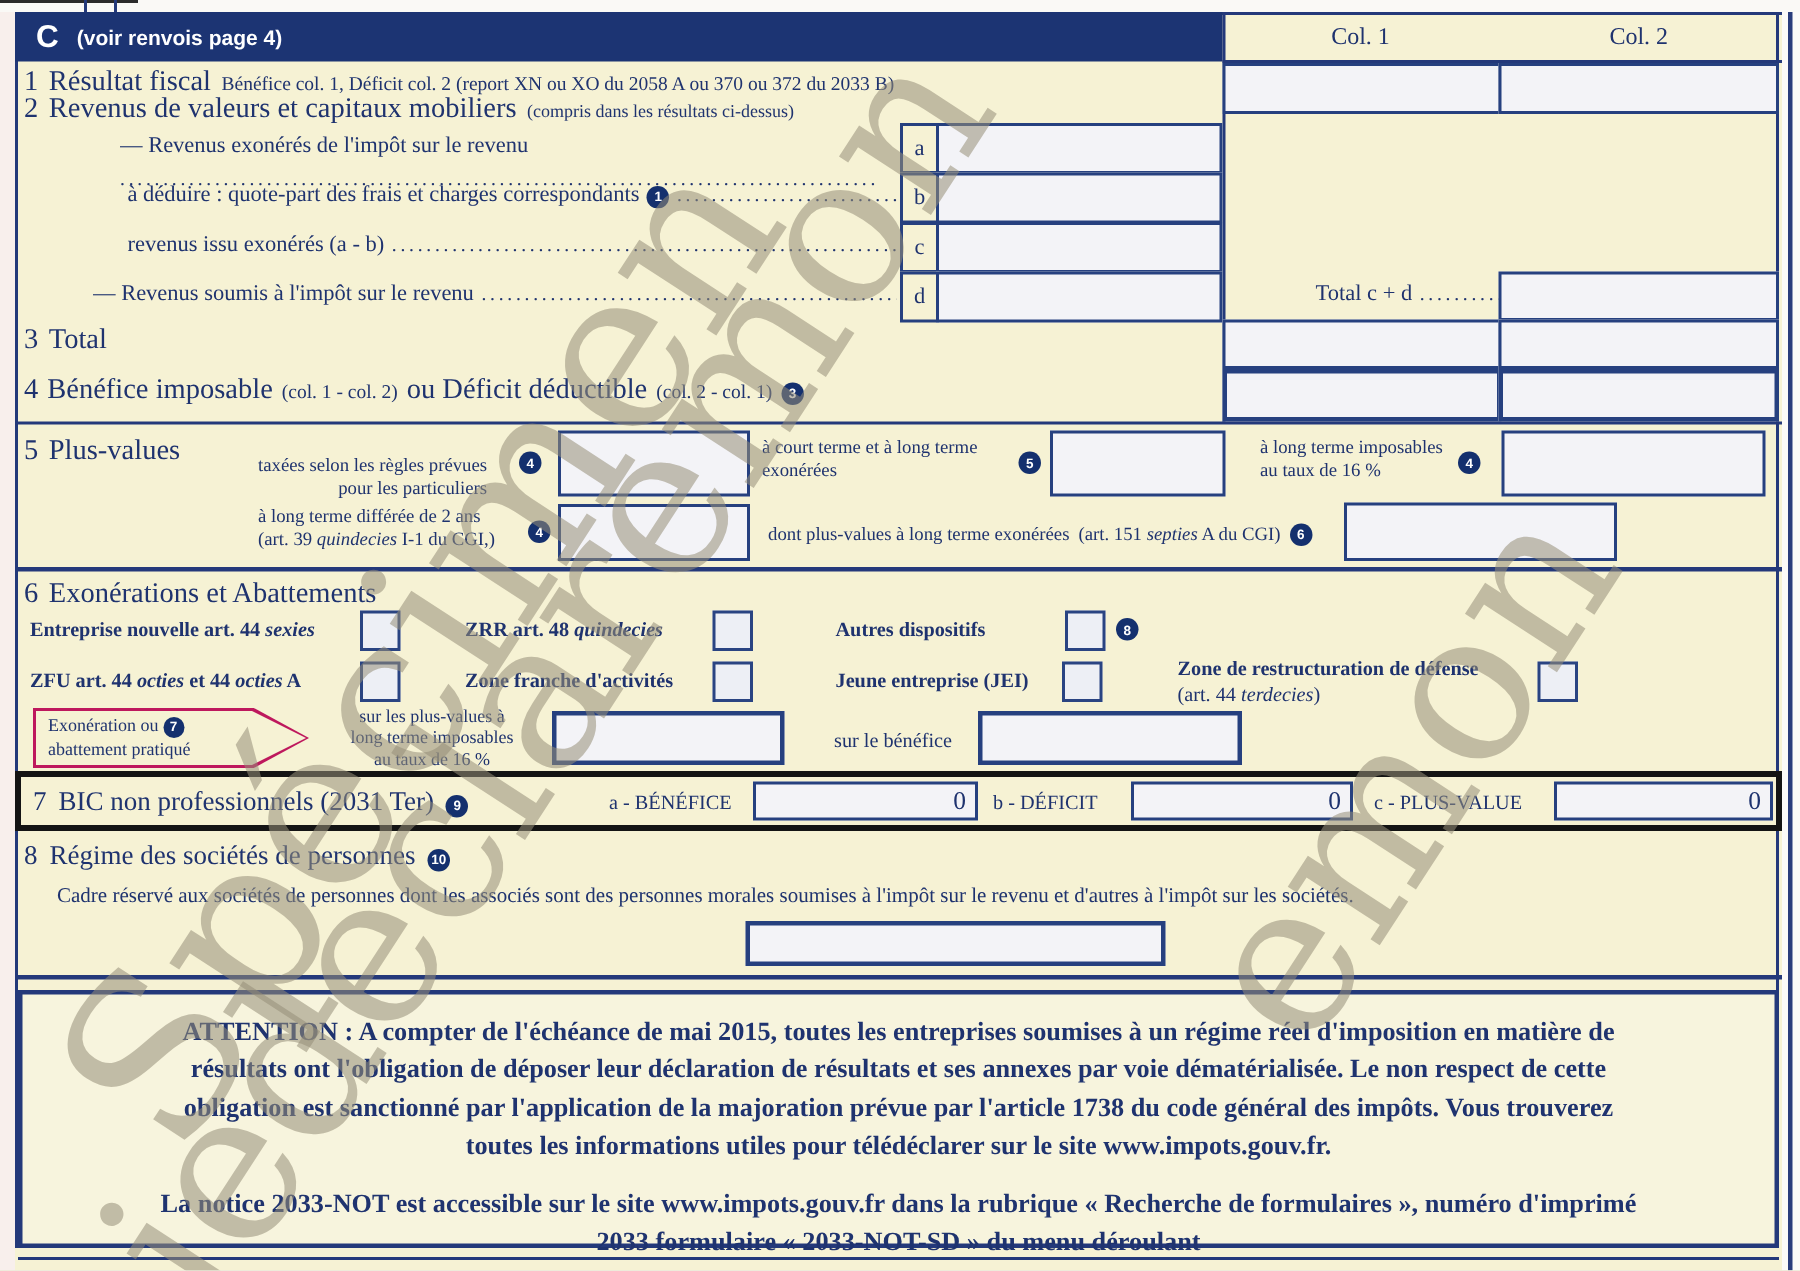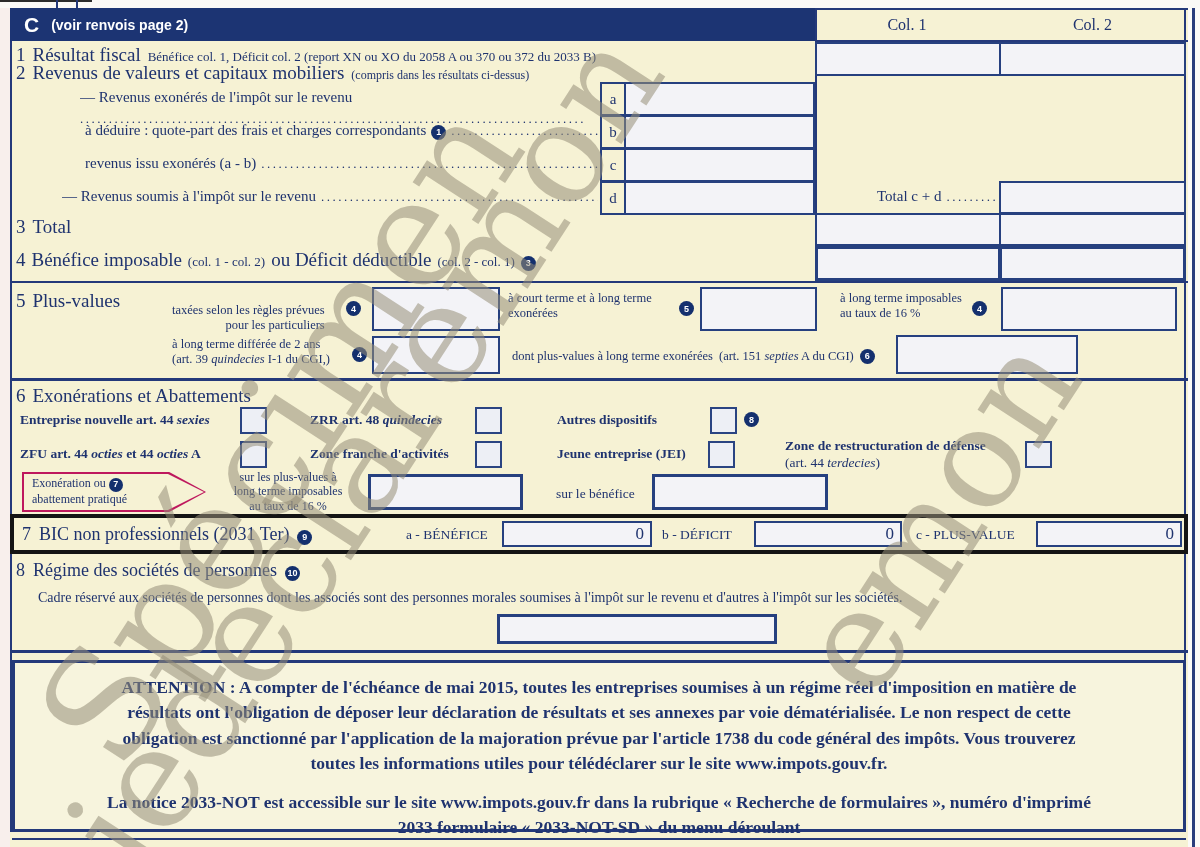--- a/index.html
+++ b/index.html
@@ -50,21 +50,21 @@
   <div class="abs" style="left:0;top:8px;width:10px;height:839px;background:#f8efec;"></div>
   <div class="abs" style="left:1188px;top:8px;width:12px;height:839px;background:#fbfaf8;"></div>
   <div class="abs" style="left:1192px;top:8px;width:3px;height:839px;background:#2a3d7c;"></div>
 
   <div class="abs rule" style="left:10px;top:8px;width:1178px;height:2px;"></div>
   <div class="abs rule" style="left:10px;top:8px;width:2px;height:824px;"></div>
   <div class="abs rule" style="left:1184px;top:8px;width:2px;height:824px;"></div>
 
   <div class="abs band" style="left:10px;top:8px;width:805px;height:33px;">
     <span class="c">C</span>
-    <span class="n">(voir renvois page 2)</span>
+    <span class="n">(voir renvois page 4)</span>
   </div>
   <div class="abs rule" style="left:815px;top:8px;width:2px;height:34px;"></div>
   <div class="abs rule" style="left:815px;top:40px;width:373px;height:2px;"></div>
   <div class="abs colhead" style="left:815px;top:16px;width:184px;">Col. 1</div>
   <div class="abs colhead" style="left:999px;top:16px;width:187px;">Col. 2</div>
   <div class="abs rule" style="left:815px;top:42px;width:2px;height:240px;"></div>
 
   <div class="abs line-title" style="left:16px;top:44px;">
     <span class="n19">1</span>
     <span class="n19">Résultat fiscal</span>

